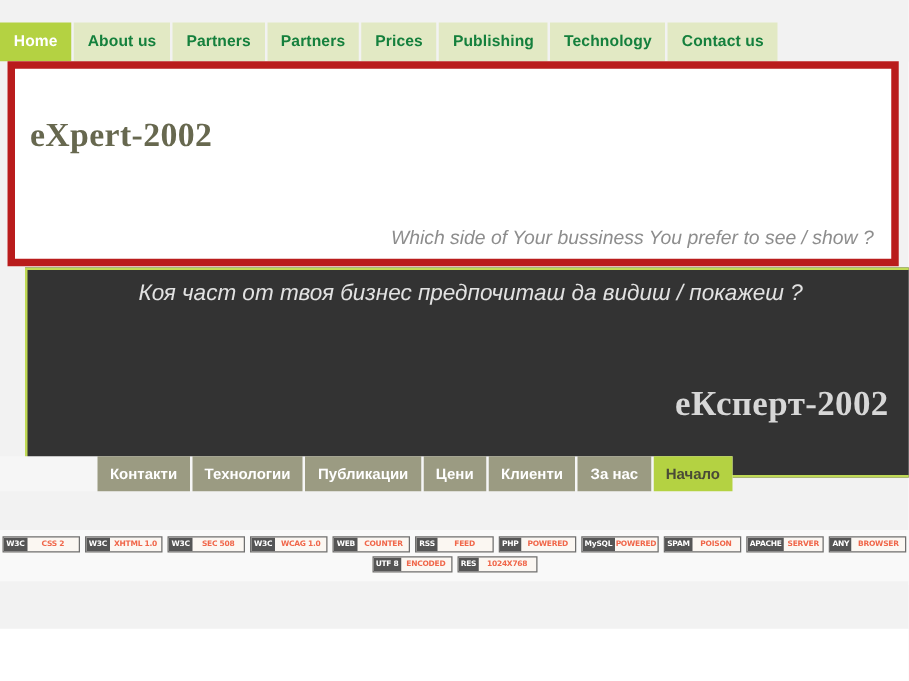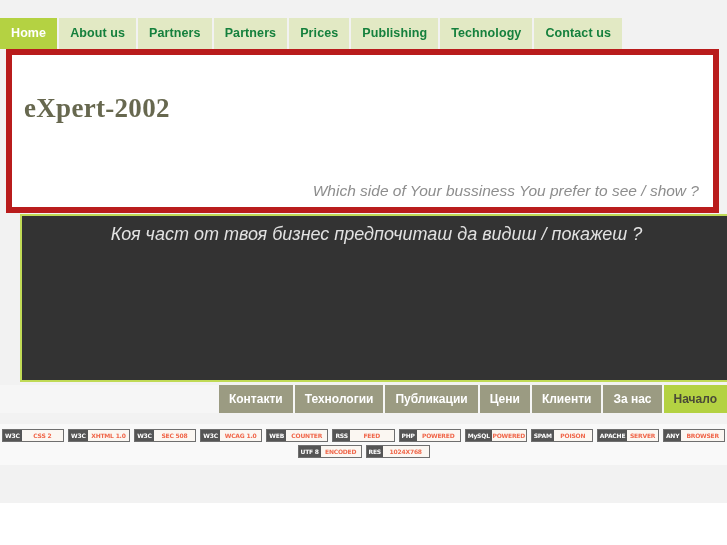--- a/index.html
+++ b/index.html
@@ -116,22 +116,22 @@
     font-family: "Liberation Serif", serif;
     font-size: 28px;
     font-weight: bold;
     color: #d7d7d7;
     letter-spacing: 0.3px;
   }
 
   
   .botnav {
     position: absolute;
-    left: 0; top: 385px;
-    width: 727px;
+    left: 0; top: 365px;
+    width: 586px;
     height: 28px;
     background: #f6f6f6;
     display: flex;
     justify-content: flex-end;
     align-items: stretch;
   }
   .botnav .nav-item {
     background: #9b9b82;
     color: #ffffff;
     font-size: 12px;
@@ -235,20 +235,21 @@
     <div class="nav-fill"></div>
   </div>
 
   <div class="panel-light">
     <div class="brand-latin">eXpert-2002</div>
     <div class="tagline-latin">Which side of Your bussiness You prefer to see / show ?</div>
   </div>
 
   <div class="panel-dark">
     <div class="tagline-cyr">Коя част от твоя бизнес предпочиташ да видиш / покажеш ?</div>
+    <div class="brand-cyr">еКсперт-2002</div>
   </div>
 
   <div class="botnav">
     <div class="nav-item">Контакти</div>
     <div class="nav-item">Технологии</div>
     <div class="nav-item">Публикации</div>
     <div class="nav-item">Цени</div>
     <div class="nav-item">Клиенти</div>
     <div class="nav-item">За нас</div>
     <div class="nav-item active">Начало</div>

